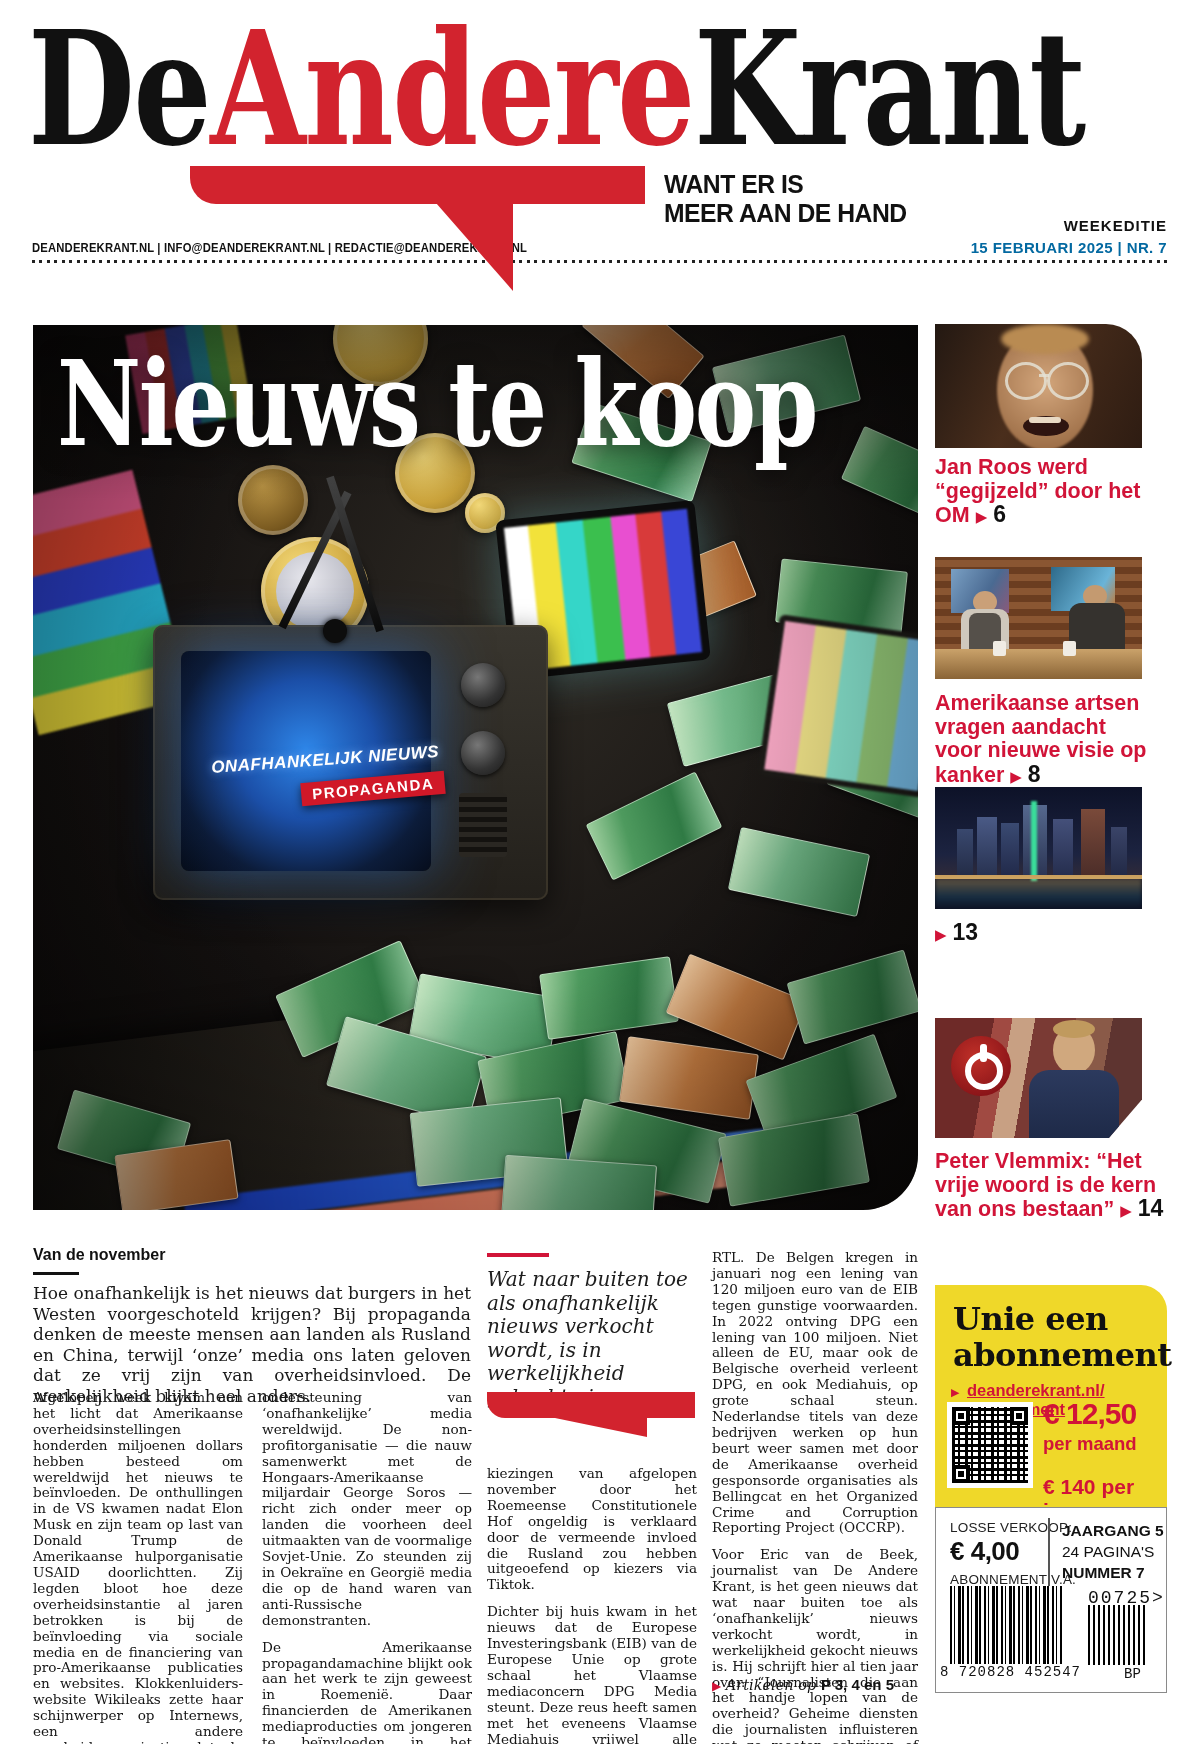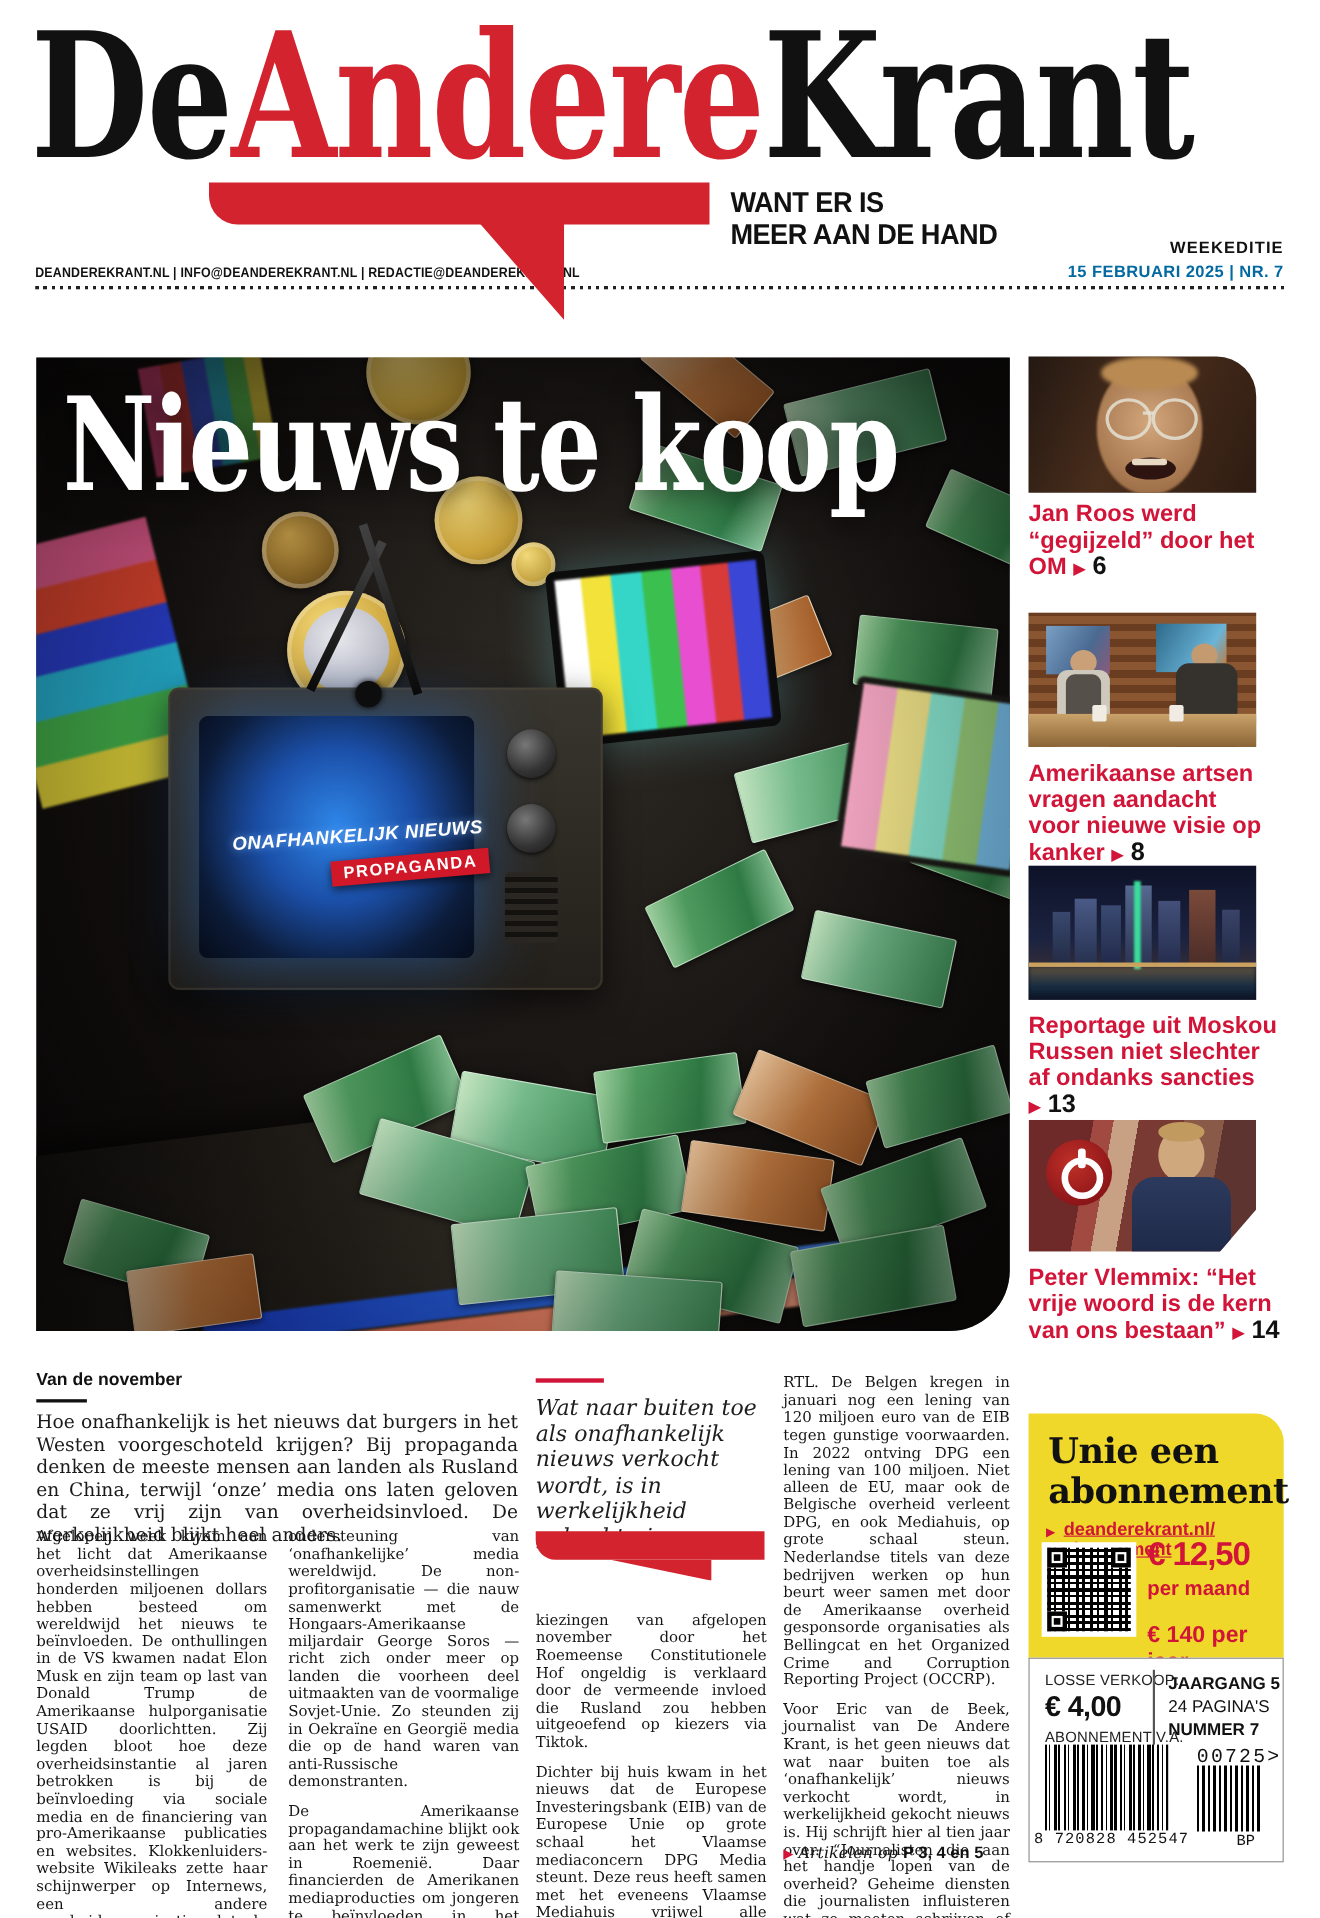--- a/index.html
+++ b/index.html
@@ -278,24 +278,20 @@
     <div class="part" style="left:88px;top:18px;width:24px;height:74px;background:linear-gradient(#55688e,#2a3352);"></div>
     <div class="part" style="left:96px;top:14px;width:6px;height:80px;background:#3adc9a;filter:blur(1px);"></div>
     <div class="part" style="left:118px;top:32px;width:20px;height:60px;background:linear-gradient(#44507a,#242c4c);"></div>
     <div class="part" style="left:146px;top:22px;width:24px;height:70px;background:linear-gradient(#7a4a3a,#4a2c28);"></div>
     <div class="part" style="left:176px;top:40px;width:16px;height:52px;background:linear-gradient(#3a4468,#202844);"></div>
     <div class="part" style="left:0;top:88px;width:207px;height:4px;background:#caa05e;filter:blur(.5px);"></div>
     <div class="part" style="left:0;top:92px;width:207px;height:30px;filter:blur(2px);opacity:.8;
          background:linear-gradient(180deg,rgba(240,200,120,.45),rgba(60,160,200,.25) 60%,rgba(20,30,60,.2));"></div>
   </div>
   <div class="tz-text" style="left:935px;top:921px;">
-    <span class="pre">Reportage uit Moskou
-Russen niet slechter
-af ondanks sancties
-</span>
     <span class="arrow">▶</span>
     <span class="pg">13</span>
   </div>
 
   <div class="tz-img" style="left:935px;top:1018px;height:120px;clip-path:polygon(0 0,100% 0,100% 68%,84% 100%,0 100%);
               background:linear-gradient(100deg,#6e2a28 0 26%,#a04a42 26% 34%,#c8a083 34% 44%,#7a3a34 44% 62%,#8a5a48 62% 78%,#5e3430 78%);">
     <div class="part" style="left:16px;top:18px;width:60px;height:60px;border-radius:50%;filter:blur(.5px);
          background:radial-gradient(circle at 40% 35%,#c03028,#8a1418 75%);"></div>
     <div class="part" style="left:30px;top:34px;width:26px;height:26px;border:6px solid #fff;border-radius:50%;filter:blur(.5px);"></div>
     <div class="part" style="left:45px;top:26px;width:7px;height:18px;background:#fff;border-radius:3px;"></div>

